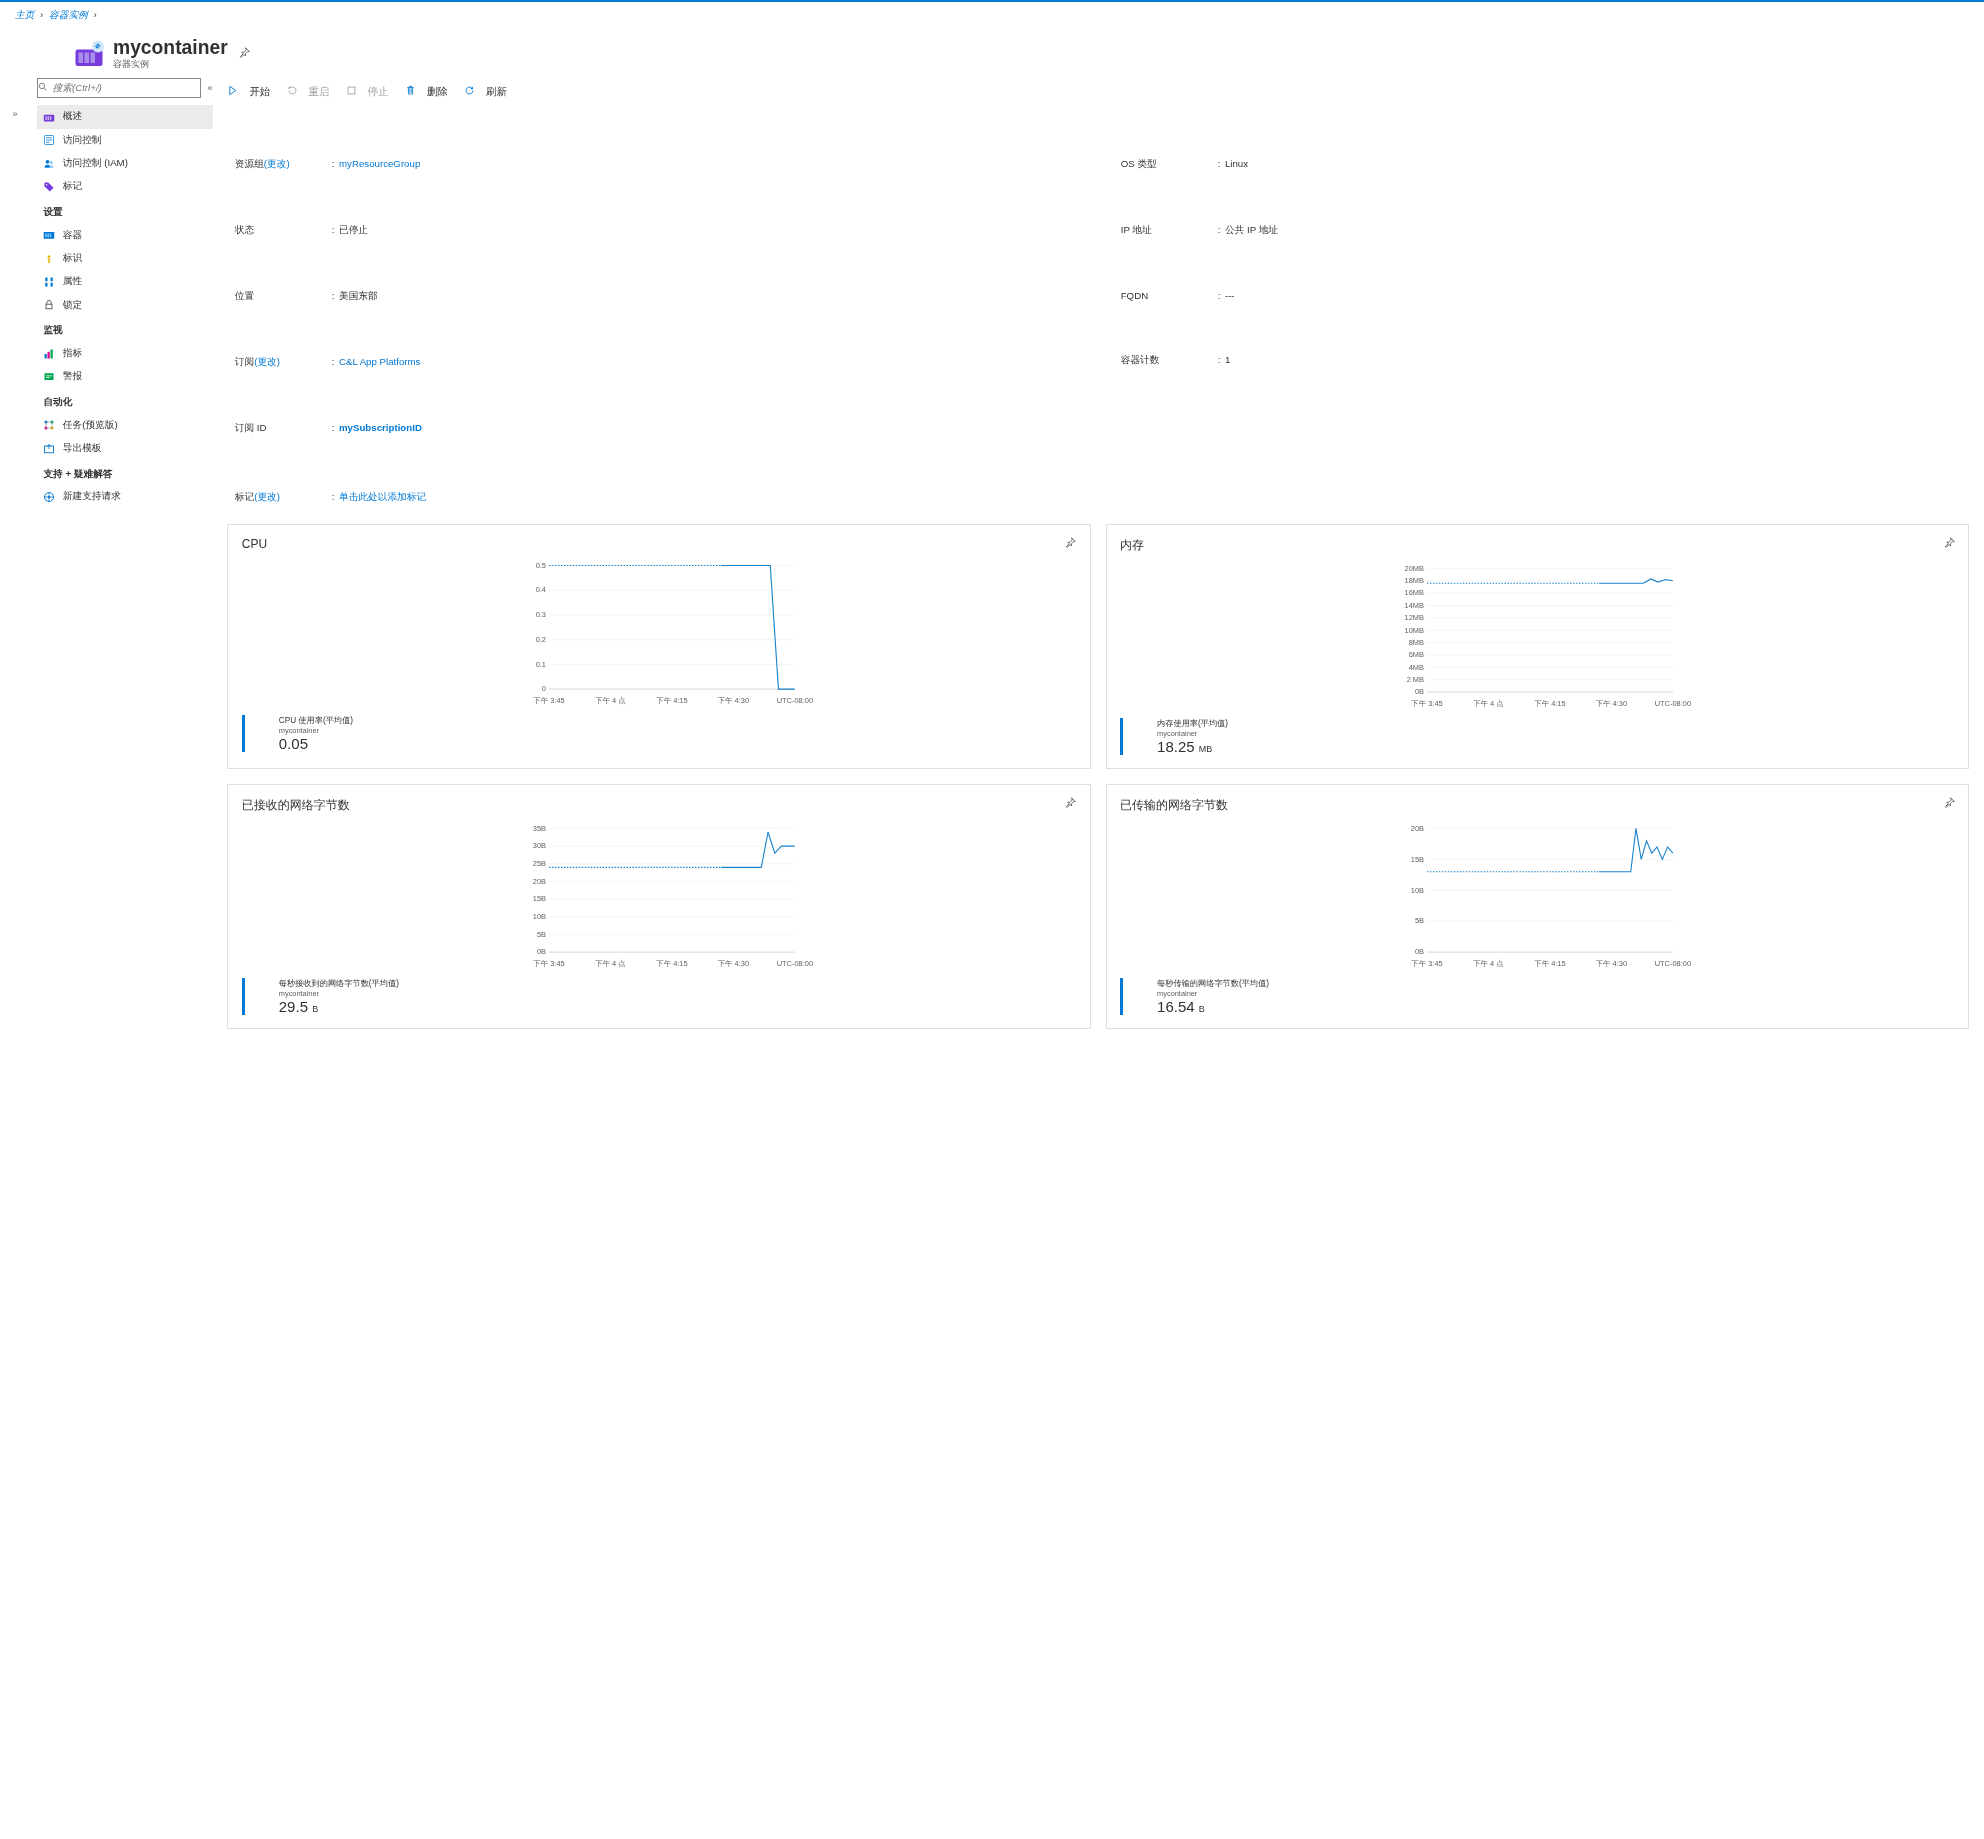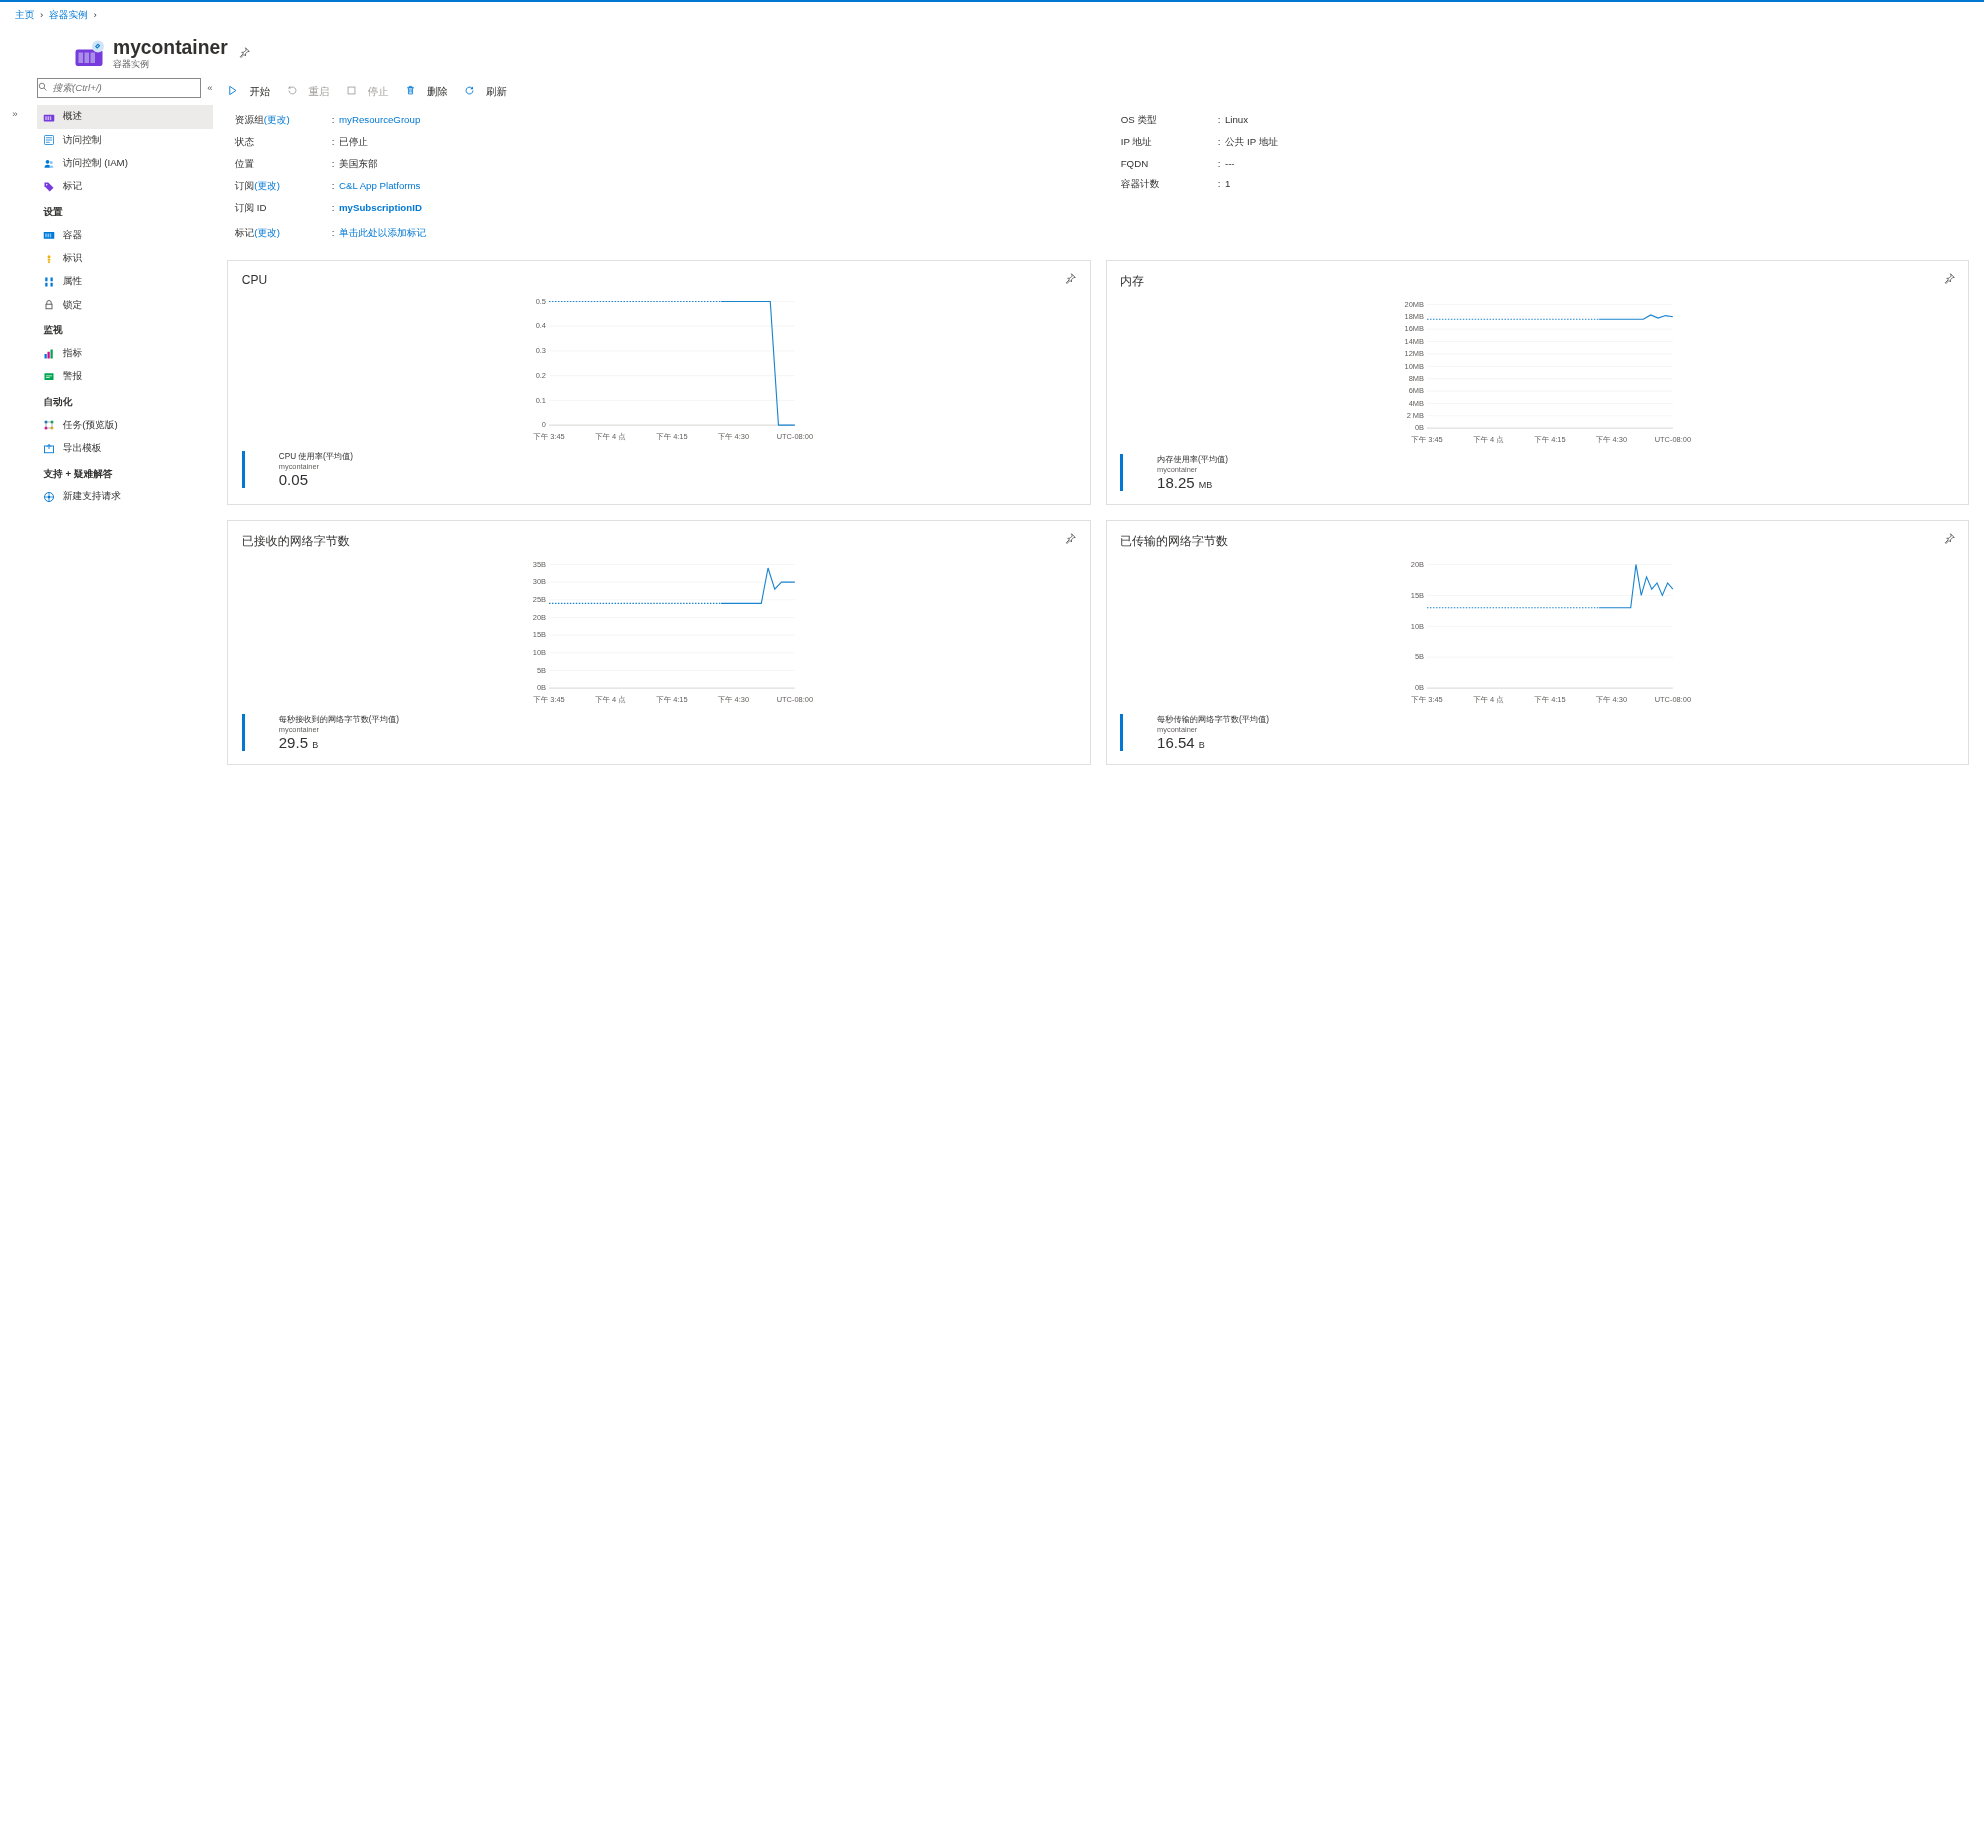--- a/index.html
+++ b/index.html
@@ -1,20 +1,20 @@
 <!DOCTYPE html>
 <html style="font-size:12px"><head>
 <meta charset="utf-8">
 <style>
 * { box-sizing: border-box; margin: 0; padding: 0; }
 body { font-family: "Segoe UI", "Microsoft YaHei", sans-serif; font-size: 9.7px; color: #323130; background: #fff; }
 
 .topbar { border-top: 2.2px solid #0078d4; }
 .breadcrumb { padding: 7.4px 15px; font-size: 9.7px; }
-.breadcrumb a { color: #0078d4; text-decoration: none; }
+.breadcrumb a { color: #0078d4; text-decoration: none; font-style: italic; }
 .breadcrumb .sep { color: #323130; margin: 0 3px; }
 
 .header { display: flex; align-items: center; padding: 7.4px 15px 7.4px 74px; }
 .header-icon { width: 30px; height: 30px; margin-right: 9px; flex-shrink: 0; }
 .header-title { font-size: 19.3px; font-weight: 600; color: #323130; }
 .header-sub { font-size: 9px; color: #605e5c; margin-top: -1.5px; }
 .pin { margin-left: 10.4px; color: #605e5c; cursor: pointer; }
 
 .layout { display: flex; }
 .left-collapse { width: 30px; text-align: center; padding-top: 30px; color: #605e5c; font-size: 9.7px; }
@@ -33,21 +33,21 @@
 .toolbar { display: flex; align-items: center; gap: 16.4px; padding: 7.4px 0 10.4px 0; }
 .tool-btn { display: inline-flex; gap: 11px; font-size: 10.4px; cursor: pointer; color: #323130; }
 .tool-btn.disabled { color: #a19f9d; }
 .tool-btn .ti { display:inline-flex; }
 
 .section-hdr { display: flex; align-items: center; gap: 4.5px; font-weight: 600; font-size: 9.7px; background:#f3f2f1; padding:4.5px 7.4px; border-bottom:0.7px solid #edebe9; margin-bottom:7.4px; }
 .chev-up::before { content: "▾"; display: inline-block; transform: rotate(180deg); font-size: 7.4px; }
 
 .props { display: flex; gap: 45px; padding: 0 7.4px; }
 .props-col { flex: 1; }
-.prop-row { display: flex; padding: 4.5px 0; font-size: 9.7px; }
+.prop-row { display: flex; padding: 4.5px 0; font-size: 9.7px; margin-top: 44px; }
 .prop-label { width: 97px; color: #323130; }
 .prop-label .chg { color: #0078d4; }
 .prop-sep { color: #323130; margin-right: 4.5px; }
 .prop-val { color: #323130; }
 .prop-val.link { color: #0078d4; cursor:pointer; }
 
 .charts { display: grid; grid-template-columns: 1fr 1fr; gap: 15px; margin-top: 15px; border-radius: 7px; }
 .chart-card { border: 0.7px solid #e1dfdd; padding: 12px 13.4px 13.4px 13.4px; position: relative; }
 .chart-title { font-size: 12px; font-weight: 400; margin-bottom: 7.4px; }
 .chart-pin { position: absolute; top: 12px; right: 13.4px; color: #605e5c; cursor: pointer; }

